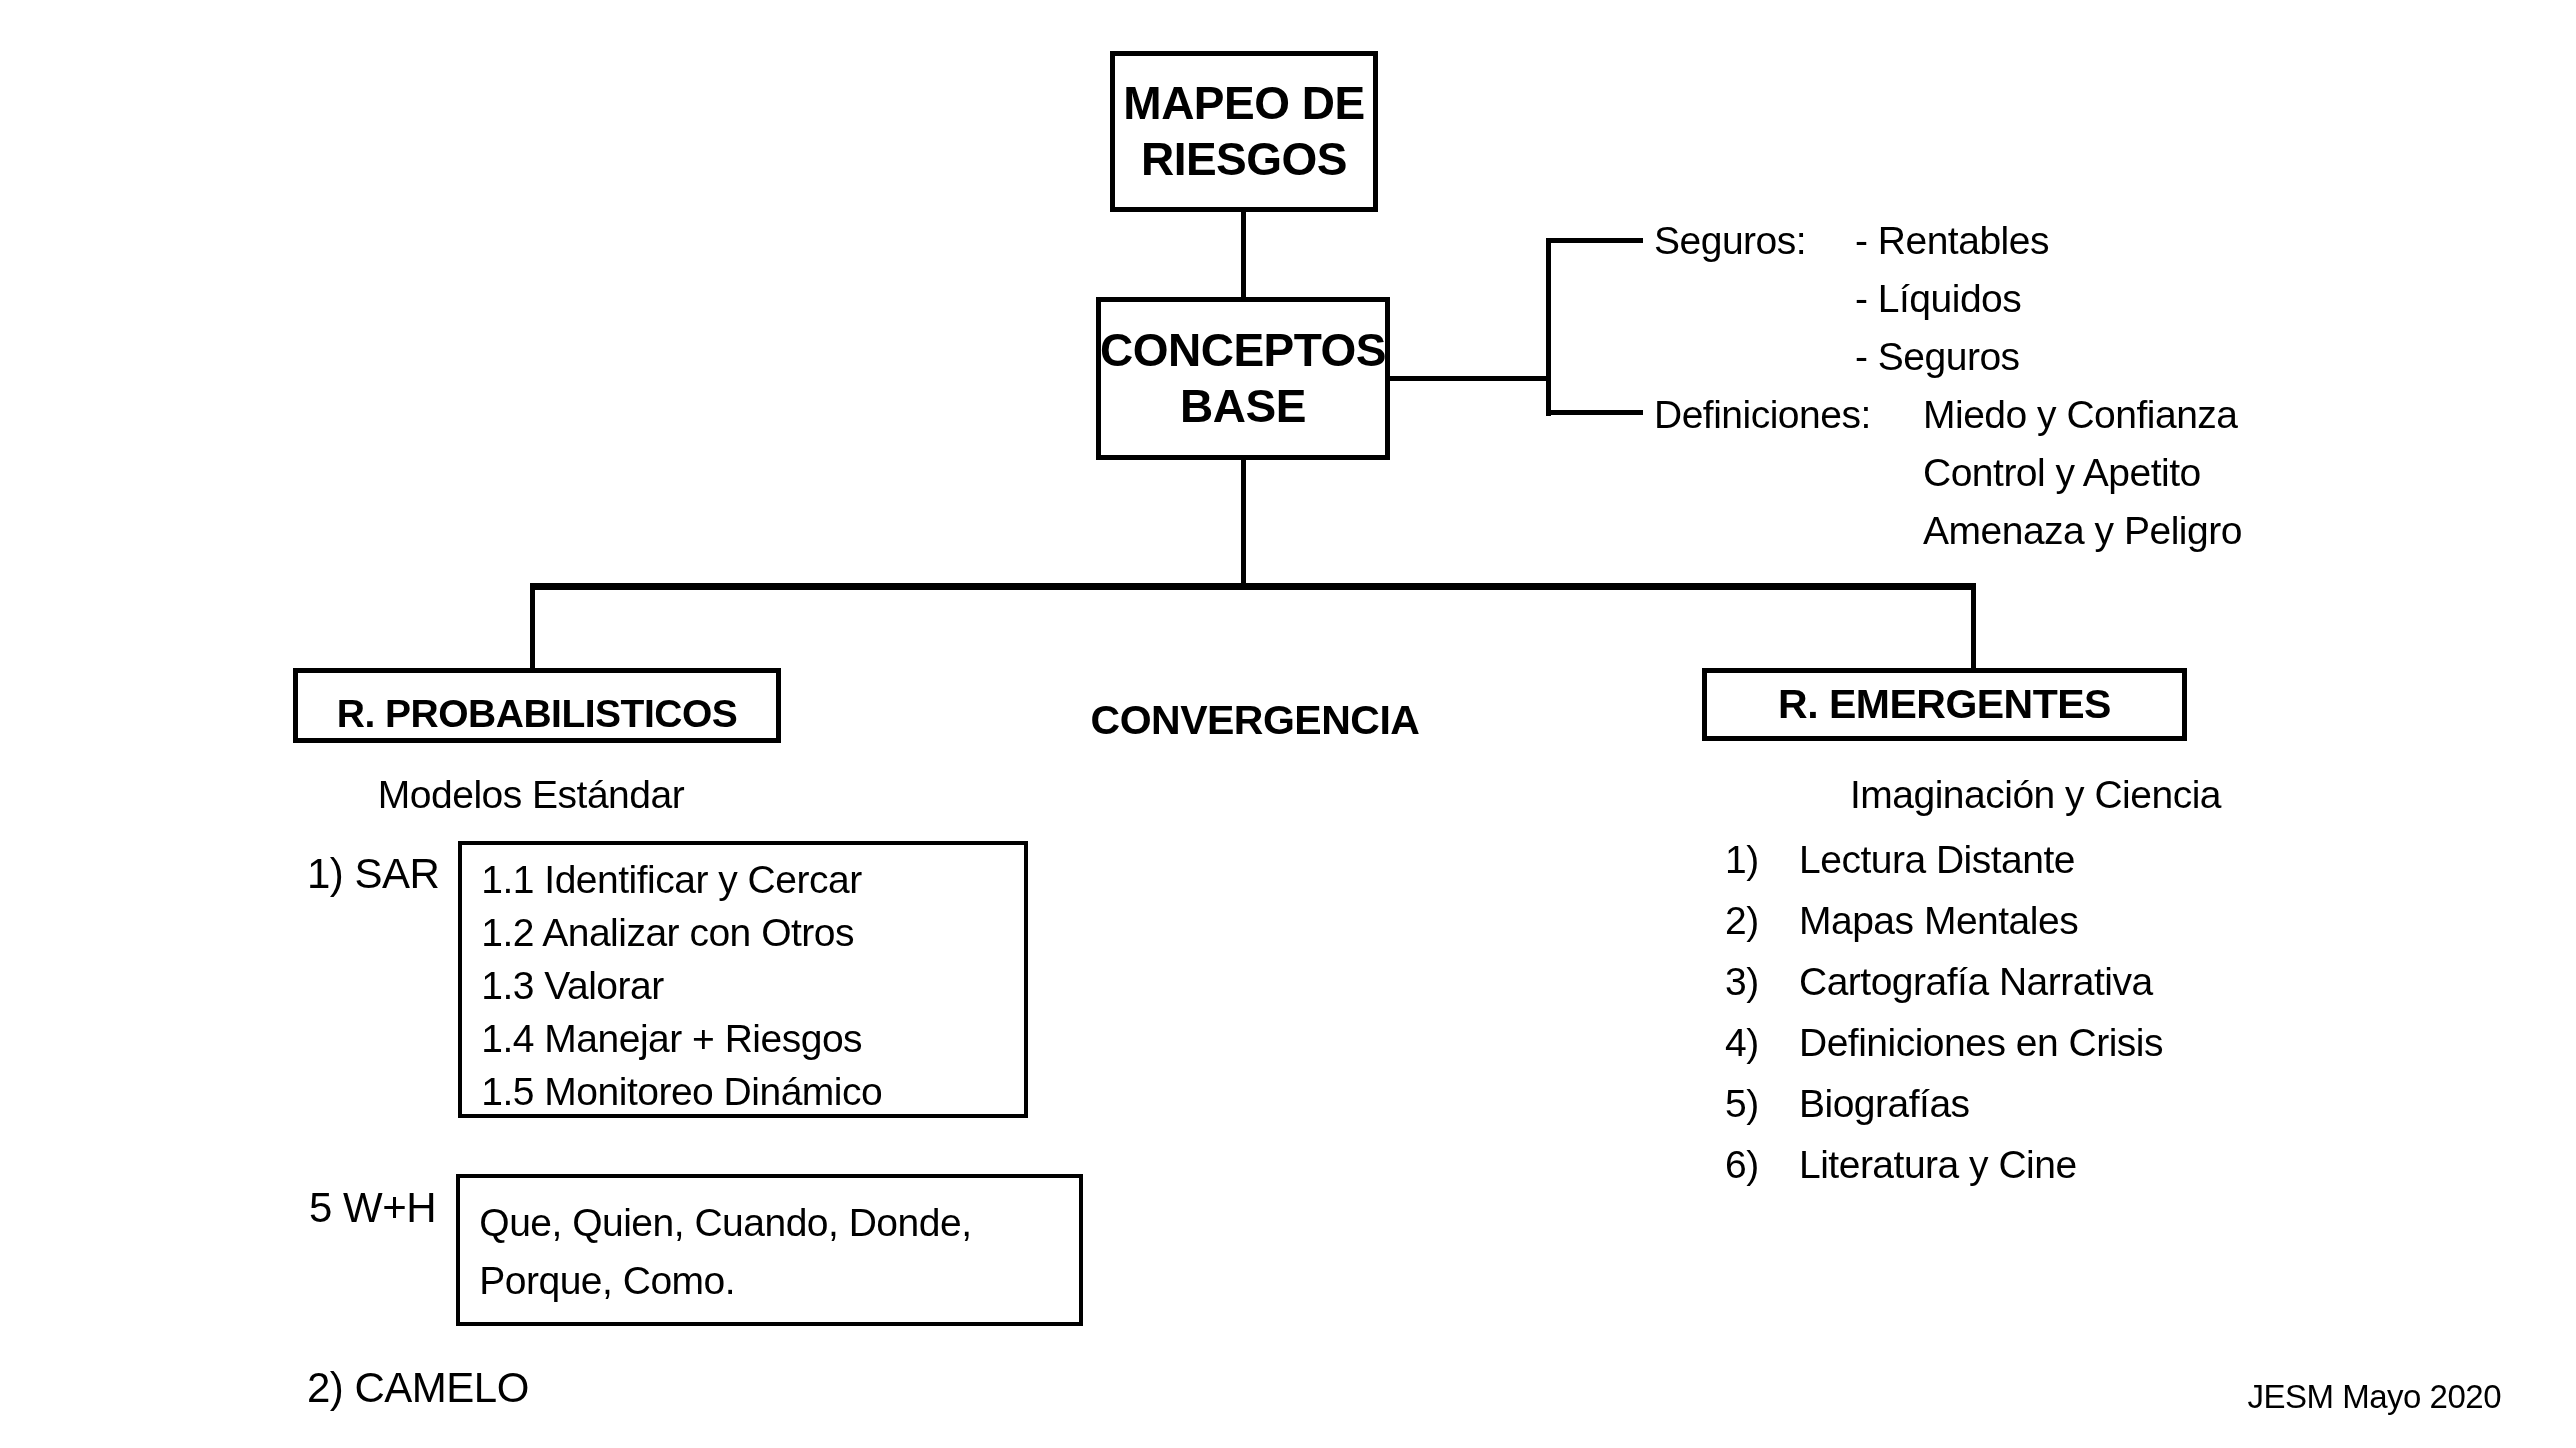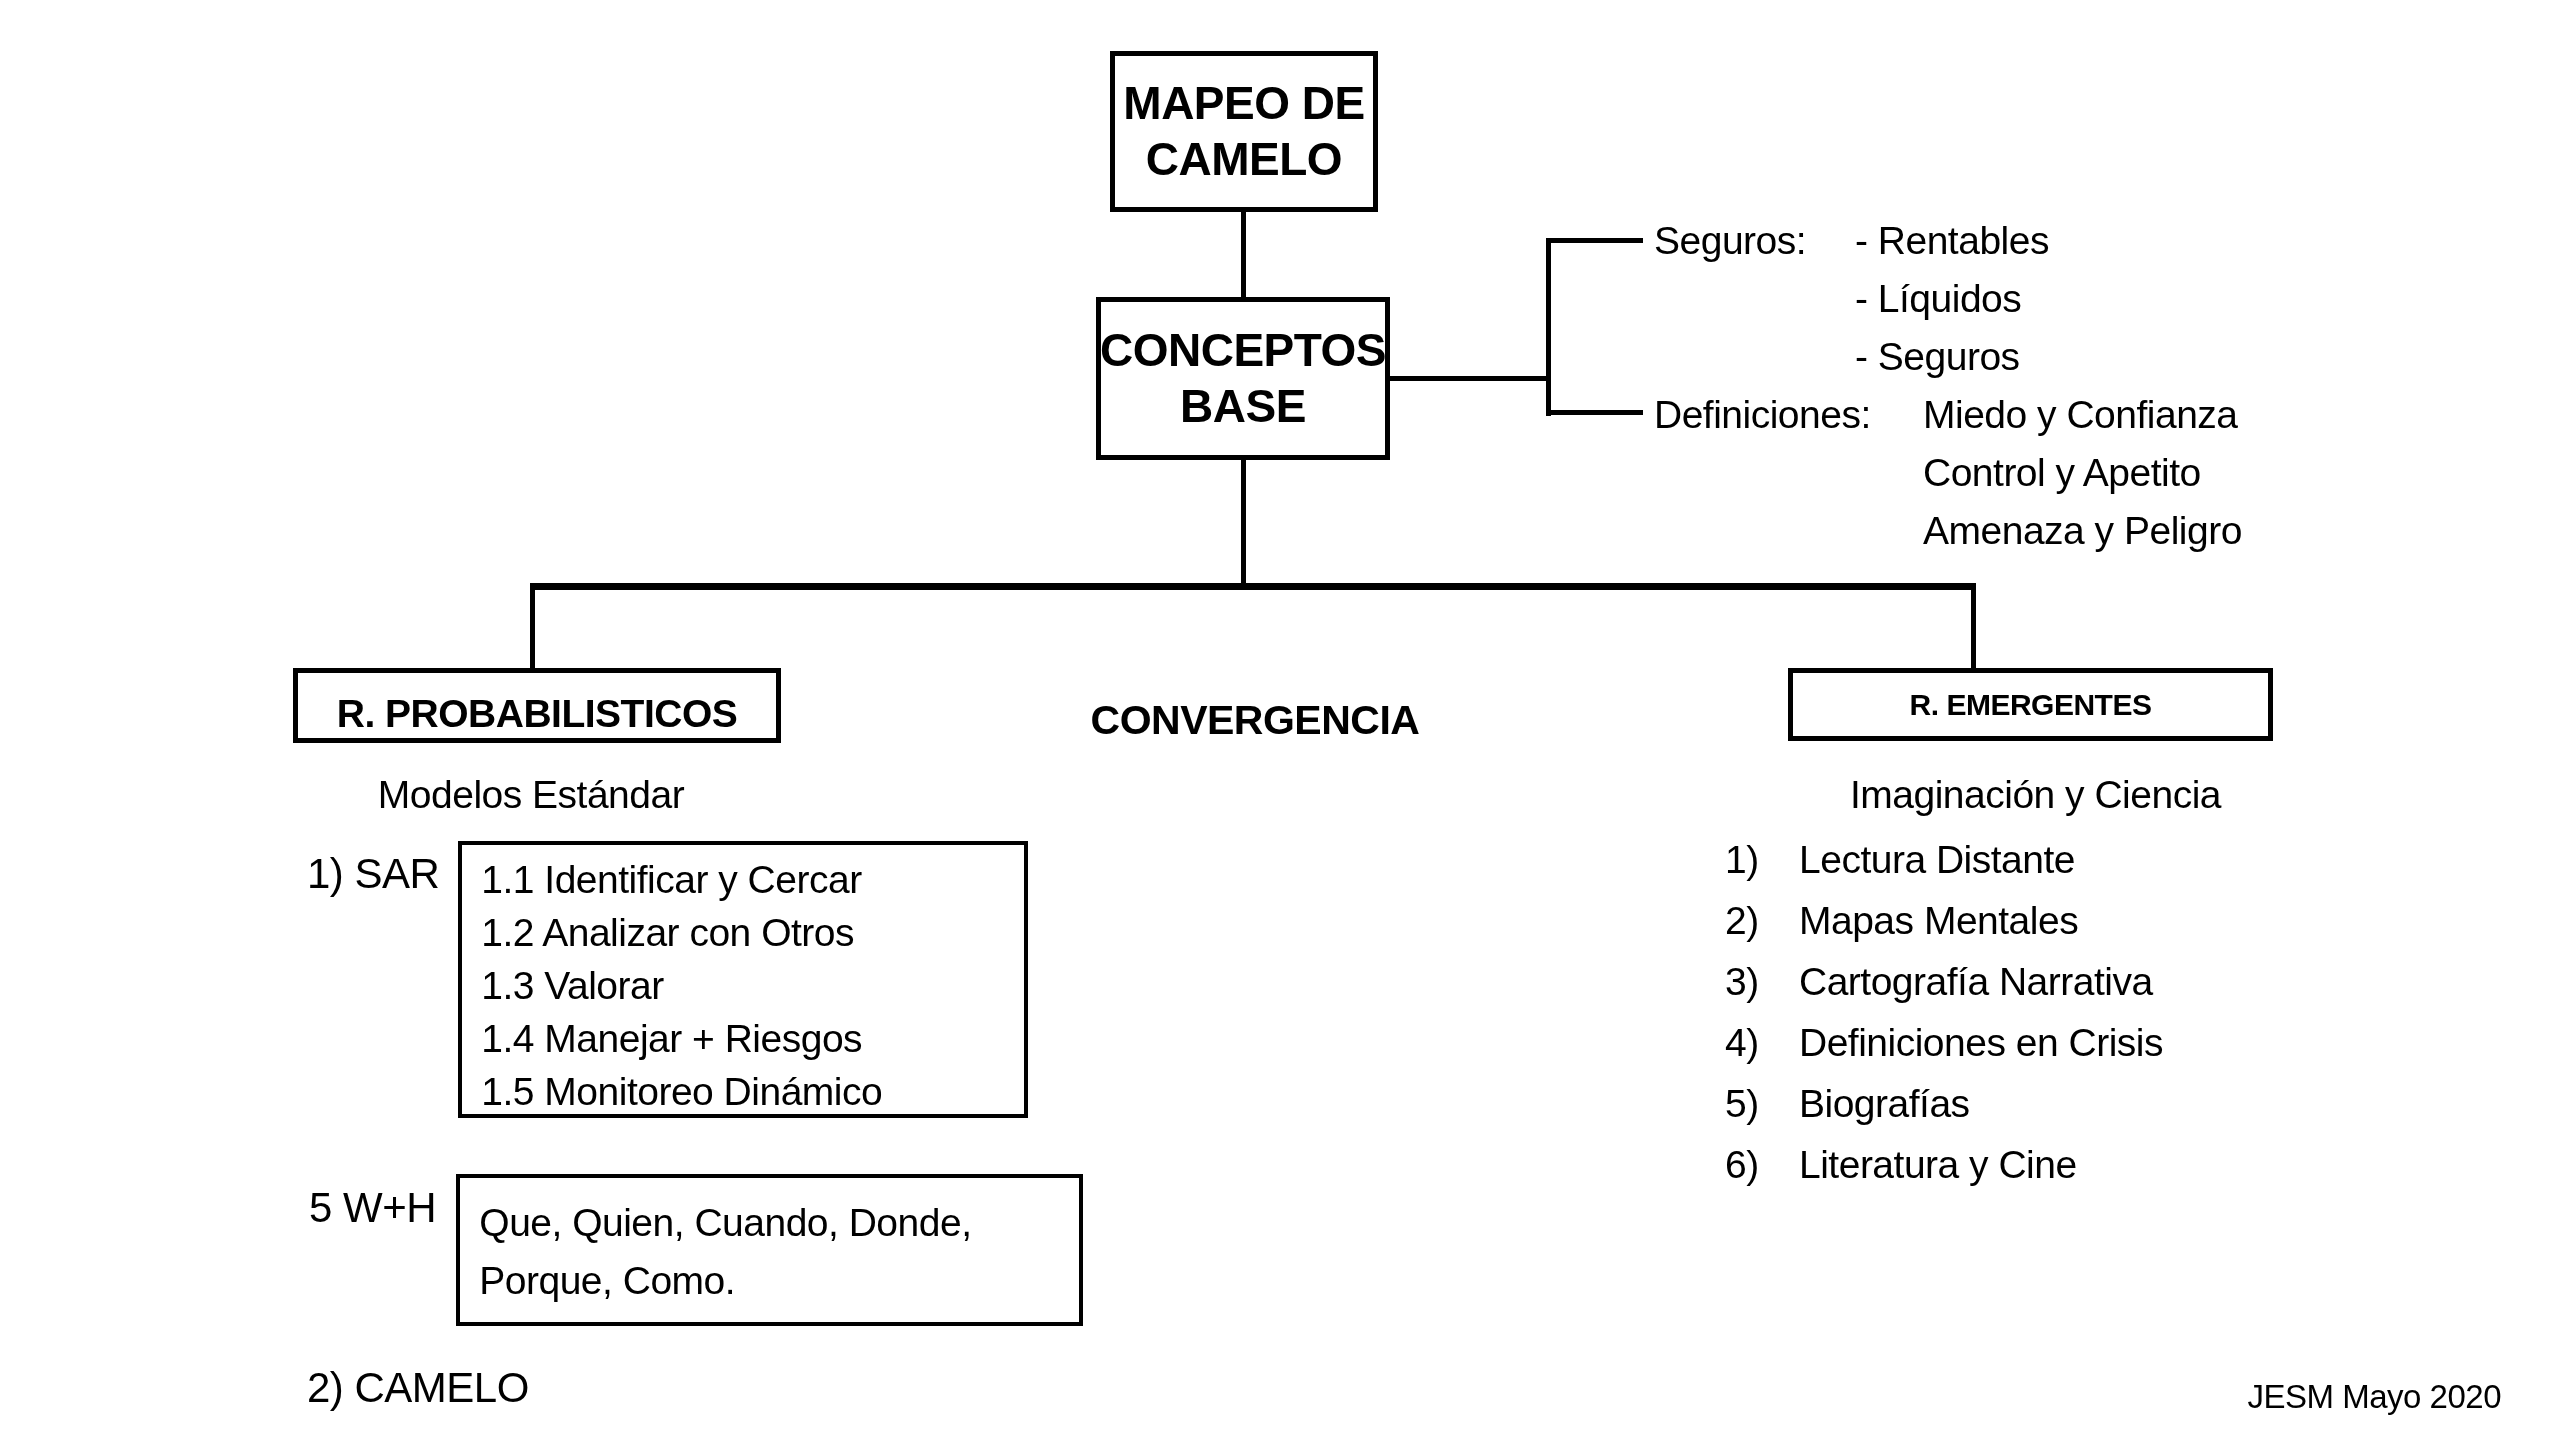--- a/index.html
+++ b/index.html
@@ -39,21 +39,21 @@
 <div class="line" style="left:1546px;top:238px;width:4.8px;height:178px;"></div>
 <div class="line" style="left:1546px;top:238px;width:97px;height:4.8px;"></div>
 <div class="line" style="left:1546px;top:410px;width:97px;height:4.8px;"></div>
 <div class="line" style="left:1241px;top:458px;width:4.8px;height:131px;"></div>
 <div class="line" style="left:530px;top:583px;width:1446px;height:6.8px;"></div>
 <div class="line" style="left:530px;top:583px;width:4.8px;height:87px;"></div>
 <div class="line" style="left:1971px;top:583px;width:4.8px;height:87px;"></div>
 
 <div class="box" style="left:1110px;top:51px;width:268px;height:161px;font-size:46px;">
   <div>MAPEO DE</div>
-  <div>CAMELO</div>
+  <div>RIESGOS</div>
 </div>
 
 <div class="box" style="left:1096px;top:297px;width:294px;height:163px;font-size:46px;">
   <div>CONCEPTOS</div>
   <div>BASE</div>
 </div>
 
 <div id="annotation">
   <div class="annrow">
     <div class="annlabel" style="width:201px;">Seguros:</div>
@@ -72,21 +72,21 @@
     </div>
   </div>
 </div>
 
 <div class="box" style="left:293px;top:668px;width:488px;height:75px;font-size:39px;justify-content:flex-end;">
   <div>R. PROBABILISTICOS</div>
 </div>
 
 <div class="subtitle" style="left:1062px;top:697px;width:386px;font-weight:bold;font-size:41px;">CONVERGENCIA</div>
 
-<div class="box" style="left:1788px;top:668px;width:485px;height:73px;font-size:30px;">
+<div class="box" style="left:1702px;top:668px;width:485px;height:73px;font-size:41px;">
   <div>R. EMERGENTES</div>
 </div>
 
 <div class="subtitle" style="left:287px;top:773px;width:488px;">Modelos Estándar</div>
 <div class="subtitle" style="left:1793px;top:773px;width:485px;">Imaginación y Ciencia</div>
 
 <div class="sidelabel" style="left:307px;top:850px;">1) SAR</div>
 
 <div class="listbox" style="left:458px;top:841px;width:570px;height:277px;">
   <div class="sar-lines">

